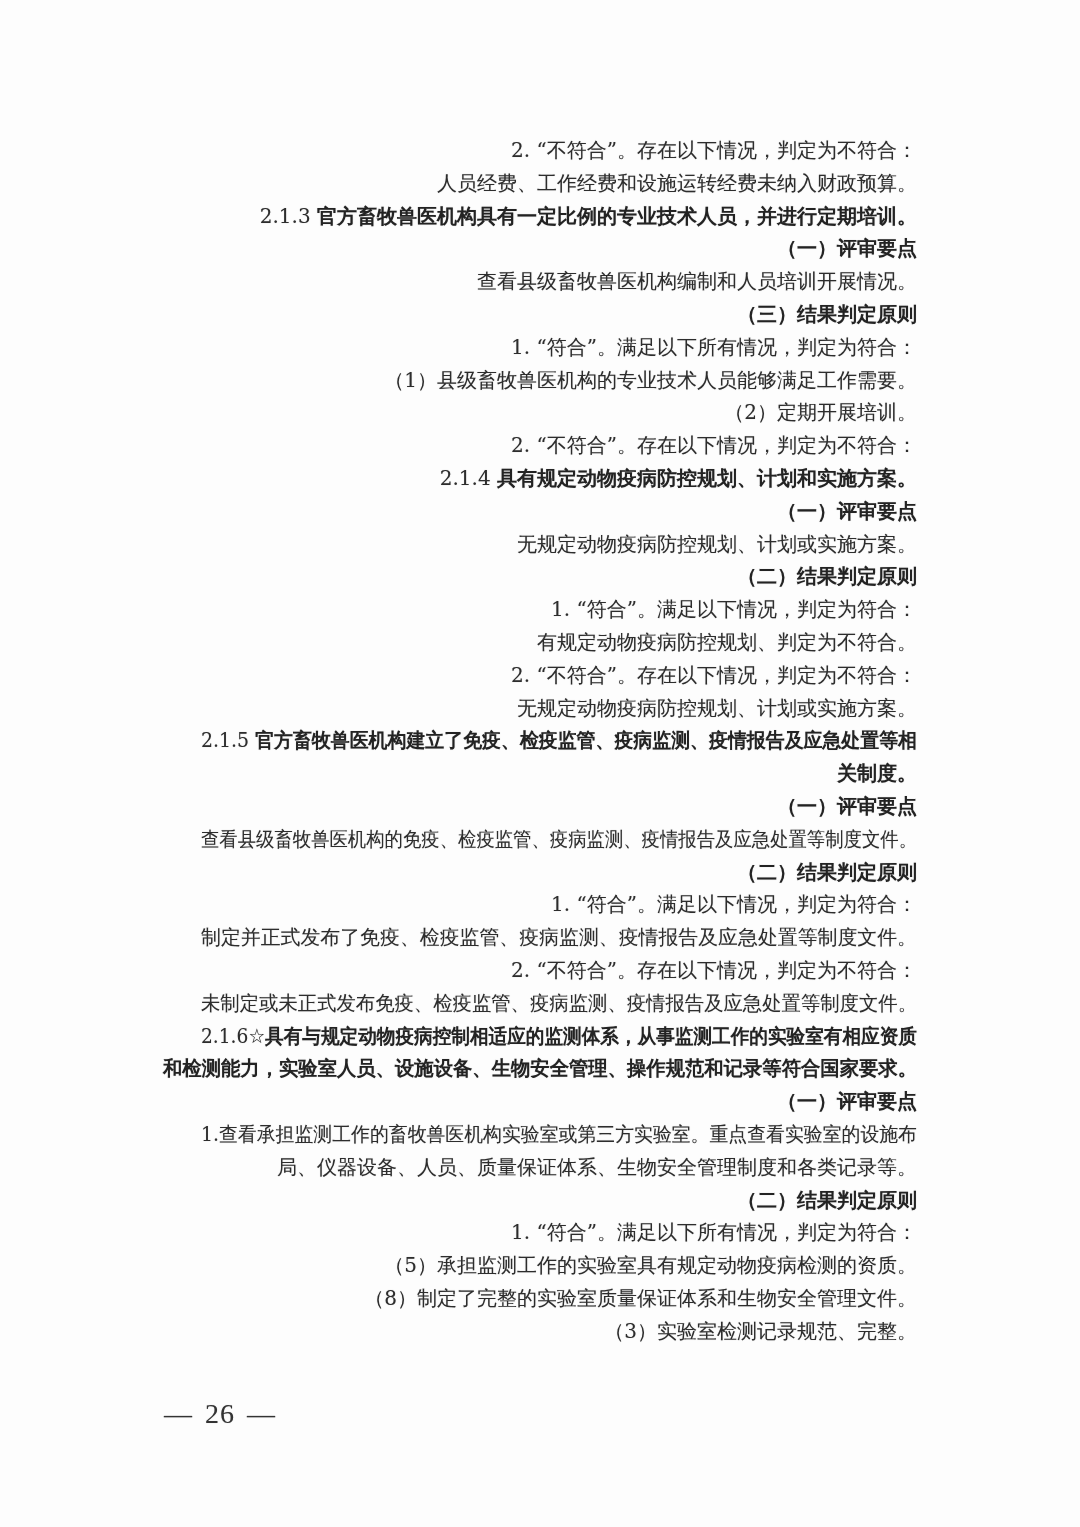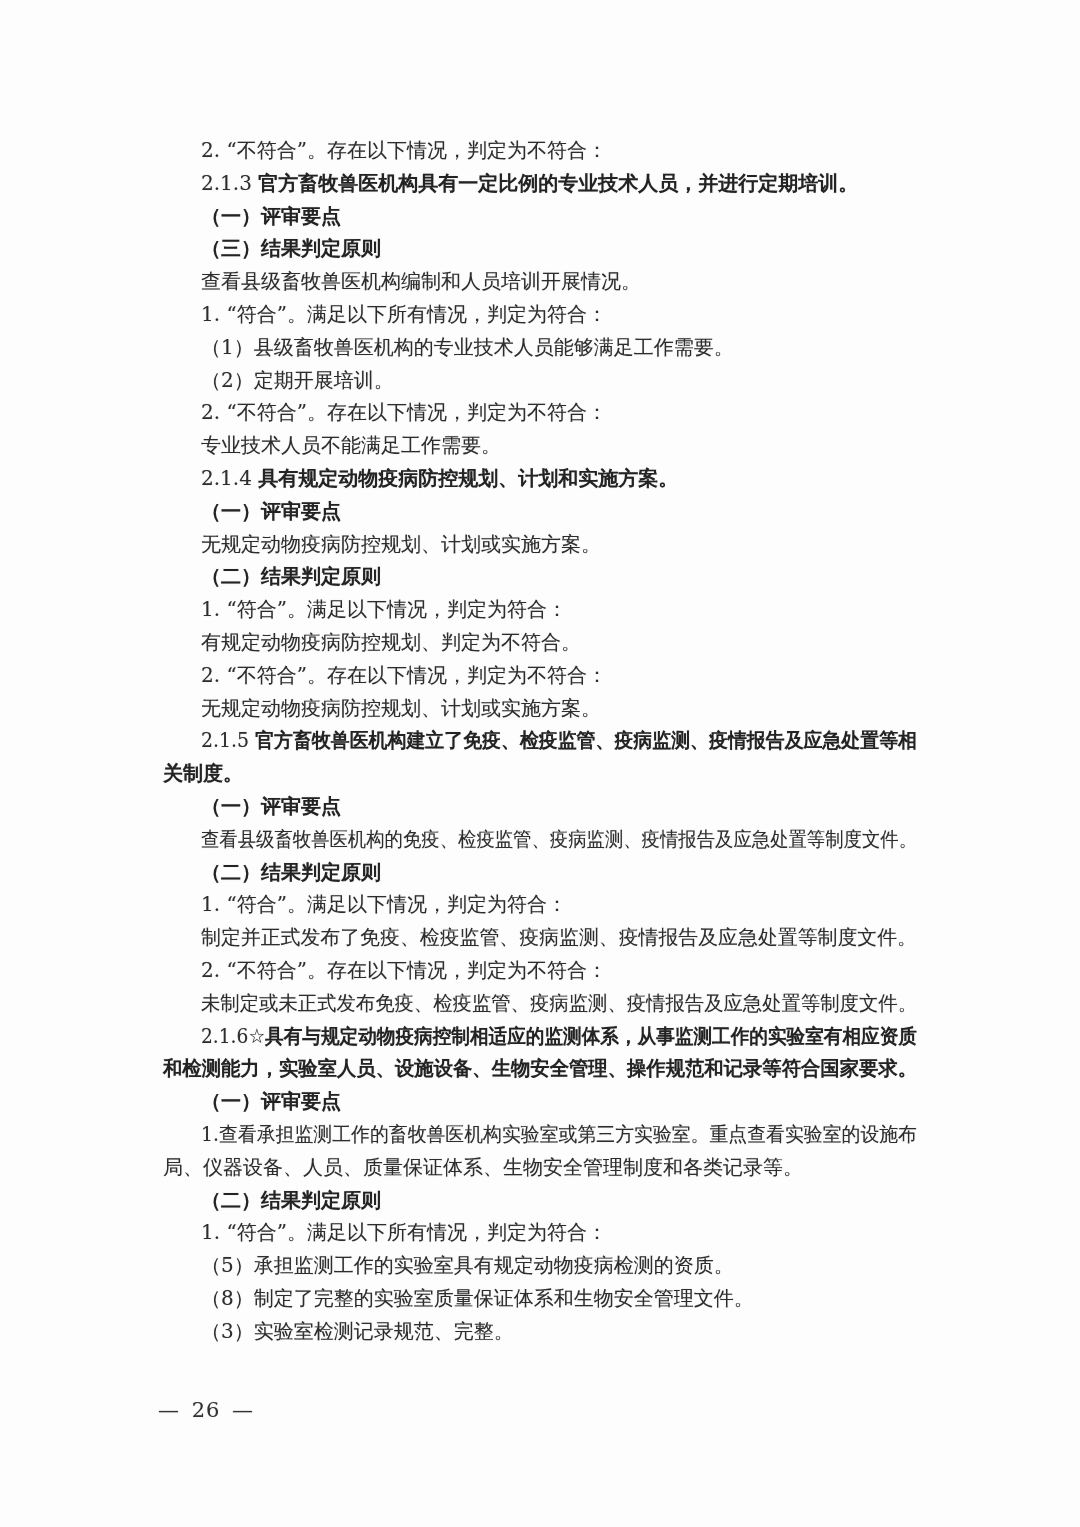--- a/index.html
+++ b/index.html
@@ -13,20 +13,21 @@
   }
   .page {
     position: absolute; inset: 0;
     background: #fdfdfd;
   }
   .doc {
     position: absolute;
     left: 163px; top: 134px;
     width: 754px;
     text-shadow: 0 0 1px rgba(70,70,70,0.35);
+    text-align: right;
   }
   .line {
     height: 32.8px;
     line-height: 32.8px;
     white-space: nowrap;
     font-size: 20px;
   }
   .line-inner {
     display: inline-block;
     white-space: nowrap;
@@ -40,62 +41,63 @@
     font-weight: bold;
     color: #232323;
   }
   .para.h2 .num {
     font-family: "DejaVu Serif", "Liberation Serif", serif;
     font-weight: normal;
     color: #2d2d2d;
   }
   .footer {
     position: absolute;
-    left: 158px; top: 1398px;
-    font-size: 21px;
+    left: 164px; top: 1398px;
+    font-size: 28px;
     color: #333333;
     letter-spacing: 1px;
     word-spacing: 4px;
     text-shadow: 0 0 1px rgba(70,70,70,0.3);
+    font-family: Liberation Serif, serif;
   }
 </style>
 </head>
 <body>
 
 <div class="page">
   <div class="doc" id="doc-body">
       <div class="para p">
         <div class="line first"><span class="line-inner">2. “不符合”。存在以下情况，判定为不符合：</span></div>
       </div>
+      <div class="para p">
+        <div class="line first"><span class="line-inner">人员经费、工作经费和设施运转经费未纳入财政预算。</span></div>
+      </div>
       <div class="para h2">
         <div class="line first"><span class="line-inner"><span class="num">2.1.3 </span><span class="htext">官方畜牧兽医机构具有一定比例的专业技术人员，并进行定期培训。</span></span></div>
       </div>
       <div class="para h3">
         <div class="line first"><span class="line-inner"><span class="htext">（一）评审要点</span></span></div>
       </div>
+      <div class="para p">
+        <div class="line first"><span class="line-inner">查看县级畜牧兽医机构编制和人员培训开展情况。</span></div>
+      </div>
       <div class="para h3">
         <div class="line first"><span class="line-inner"><span class="htext">（三）结果判定原则</span></span></div>
-      </div>
-      <div class="para p">
-        <div class="line first"><span class="line-inner">查看县级畜牧兽医机构编制和人员培训开展情况。</span></div>
       </div>
       <div class="para p">
         <div class="line first"><span class="line-inner">1. “符合”。满足以下所有情况，判定为符合：</span></div>
       </div>
       <div class="para p">
         <div class="line first"><span class="line-inner">（1）县级畜牧兽医机构的专业技术人员能够满足工作需要。</span></div>
       </div>
       <div class="para p">
         <div class="line first"><span class="line-inner">（2）定期开展培训。</span></div>
       </div>
       <div class="para p">
         <div class="line first"><span class="line-inner">2. “不符合”。存在以下情况，判定为不符合：</span></div>
-      </div>
-      <div class="para p">
-        <div class="line first"><span class="line-inner">专业技术人员不能满足工作需要。</span></div>
       </div>
       <div class="para h2">
         <div class="line first"><span class="line-inner"><span class="num">2.1.4 </span><span class="htext">具有规定动物疫病防控规划、计划和实施方案。</span></span></div>
       </div>
       <div class="para h3">
         <div class="line first"><span class="line-inner"><span class="htext">（一）评审要点</span></span></div>
       </div>
       <div class="para p">
         <div class="line first"><span class="line-inner">无规定动物疫病防控规划、计划或实施方案。</span></div>
       </div>

